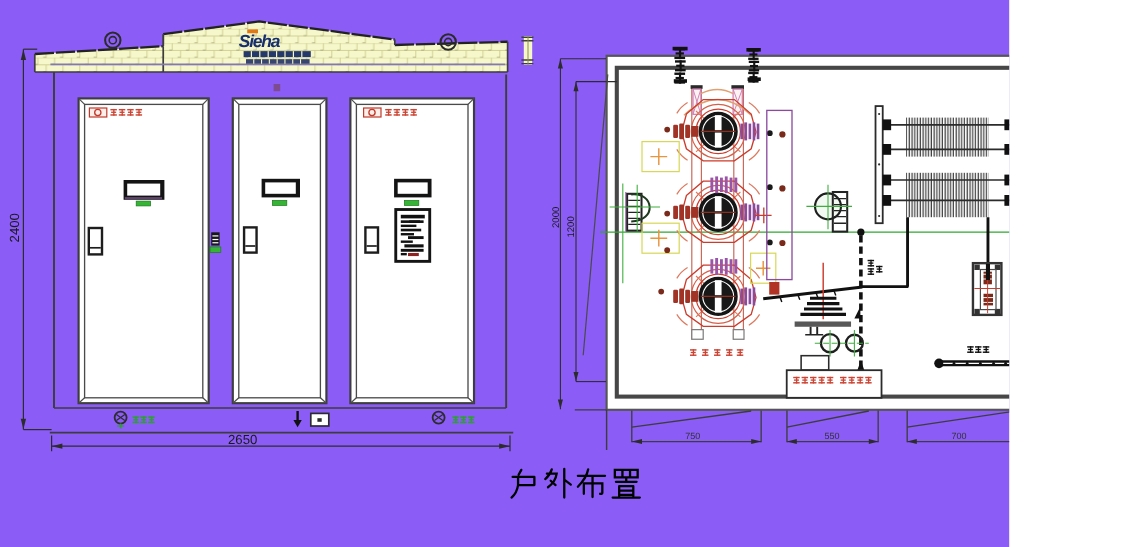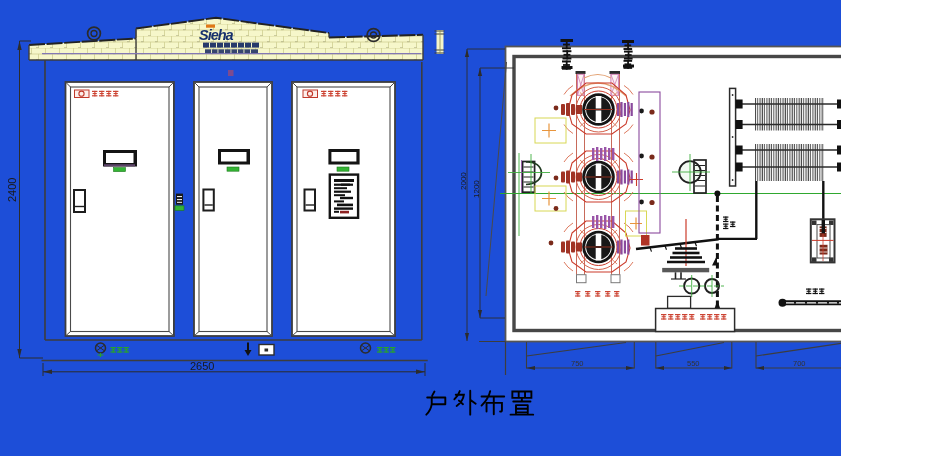--- a/index.html
+++ b/index.html
@@ -1,16 +1,16 @@
 <!DOCTYPE html>
 <html><head>
 <meta charset="utf-8">
 <style>
 html,body{margin:0;padding:0;background:#ffffff;}
-#page{position:relative;width:841px;height:456px;background:#1d4ed8;overflow:hidden;
+#page{position:relative;width:841px;height:456px;background:#8b5cf6;overflow:hidden;
 font-family:"Liberation Sans",sans-serif;}
 svg{position:absolute;top:0;left:0;}
 </style>
 </head>
 <body>
 <div id="page">
 <svg width="941" height="456" viewBox="0 0 941 456">
 <defs>
 
 <pattern id="brick" width="14" height="12" patternUnits="userSpaceOnUse">

